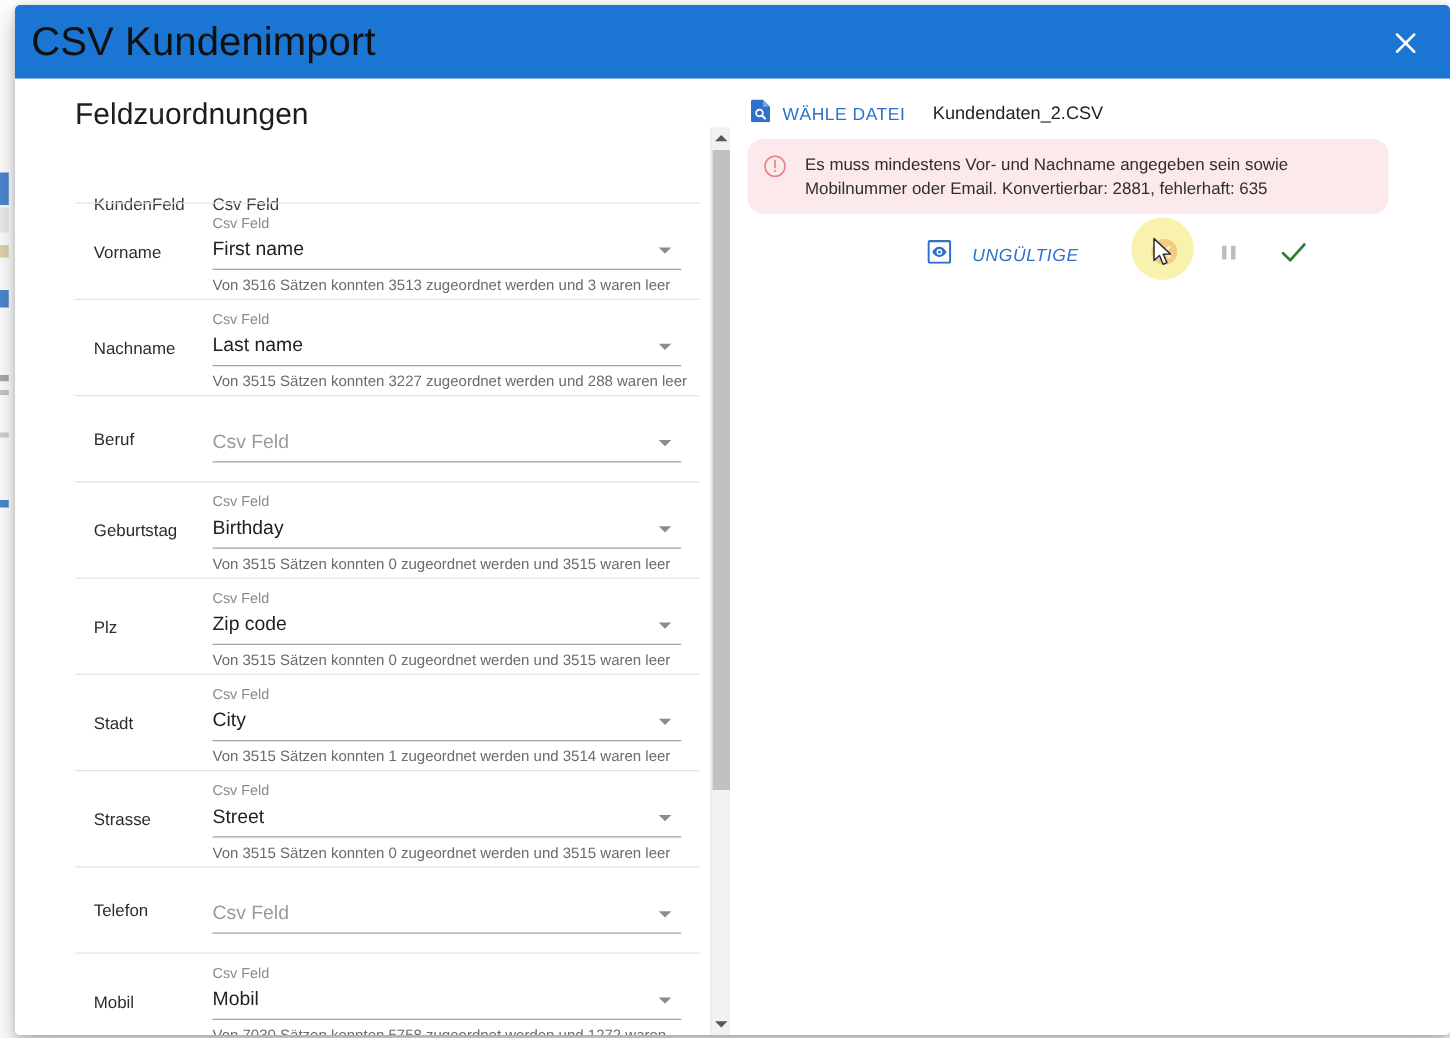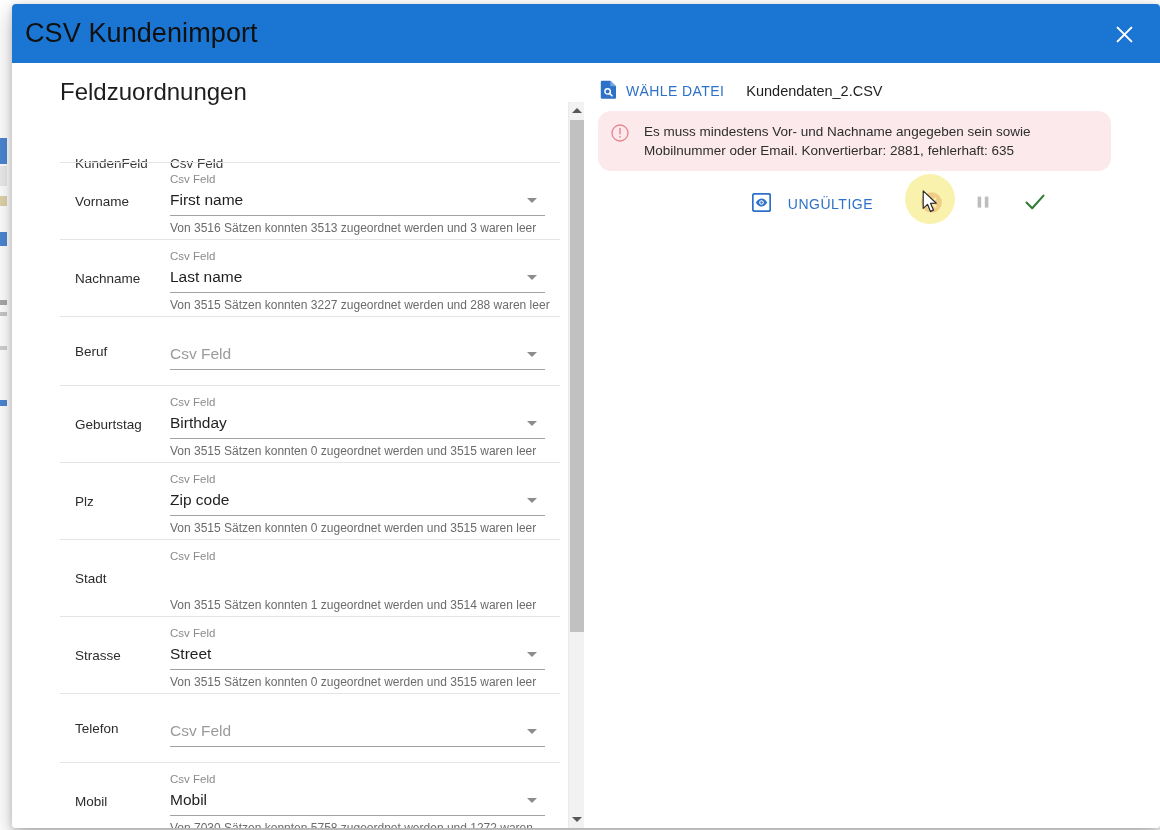--- a/index.html
+++ b/index.html
@@ -37,21 +37,21 @@
 
   
   #titlebar {
     position: absolute; left: 0; top: 0;
     width: 1148px; height: 59px;
     background: #1a76d2;
   }
   #dialog-title {
     position: absolute;
     left: 13px; top: 13px;
-    font-size: 27px;
+    font-size: 32px;
     line-height: 33px;
     color: #101010;
     letter-spacing: 0.1px;
     white-space: nowrap;
   }
   #close-button {
     position: absolute;
     right: 16px; top: 10px;
     width: 40px; height: 40px;
     display: flex; align-items: center; justify-content: center;
@@ -261,21 +261,21 @@
     align-items: center;
     justify-content: flex-end;
   }
   .act {
     display: flex;
     align-items: center;
     justify-content: center;
     cursor: pointer;
     height: 36px;
   }
-  #invalid-toggle { gap: 17px; margin-right: 38px; }
+  #invalid-toggle { gap: 17px; margin-right: 48px; font-style: italic; }
   #invalid-label {
     font-size: 14px;
     color: #2d71c9;
     letter-spacing: 0.5px;
     white-space: nowrap;
   }
   #btn-stop   { width: 40px; margin-right: 12px; }
   #btn-pause  { width: 40px; margin-right: 12px; }
   #btn-accept { width: 40px; margin-right: 62px; }
 
@@ -376,20 +376,21 @@
               <div class="field-wrap">
                 <div class="float-label">Csv Feld</div>
                 <div class="select-ctl">Zip code<span class="caret"></span></div>
                 <div class="hint">Von 3515 Sätzen konnten 0 zugeordnet werden und 3515 waren leer</div>
               </div>
             </div>
             <div class="map-row tall">
               <div class="row-label">Stadt</div>
               <div class="field-wrap">
                 <div class="float-label">Csv Feld</div>
+                <div class="select-ctl">City<span class="caret"></span></div>
                 <div class="hint">Von 3515 Sätzen konnten 1 zugeordnet werden und 3514 waren leer</div>
               </div>
             </div>
             <div class="map-row tall">
               <div class="row-label">Strasse</div>
               <div class="field-wrap">
                 <div class="float-label">Csv Feld</div>
                 <div class="select-ctl">Street<span class="caret"></span></div>
                 <div class="hint">Von 3515 Sätzen konnten 0 zugeordnet werden und 3515 waren leer</div>
               </div>

